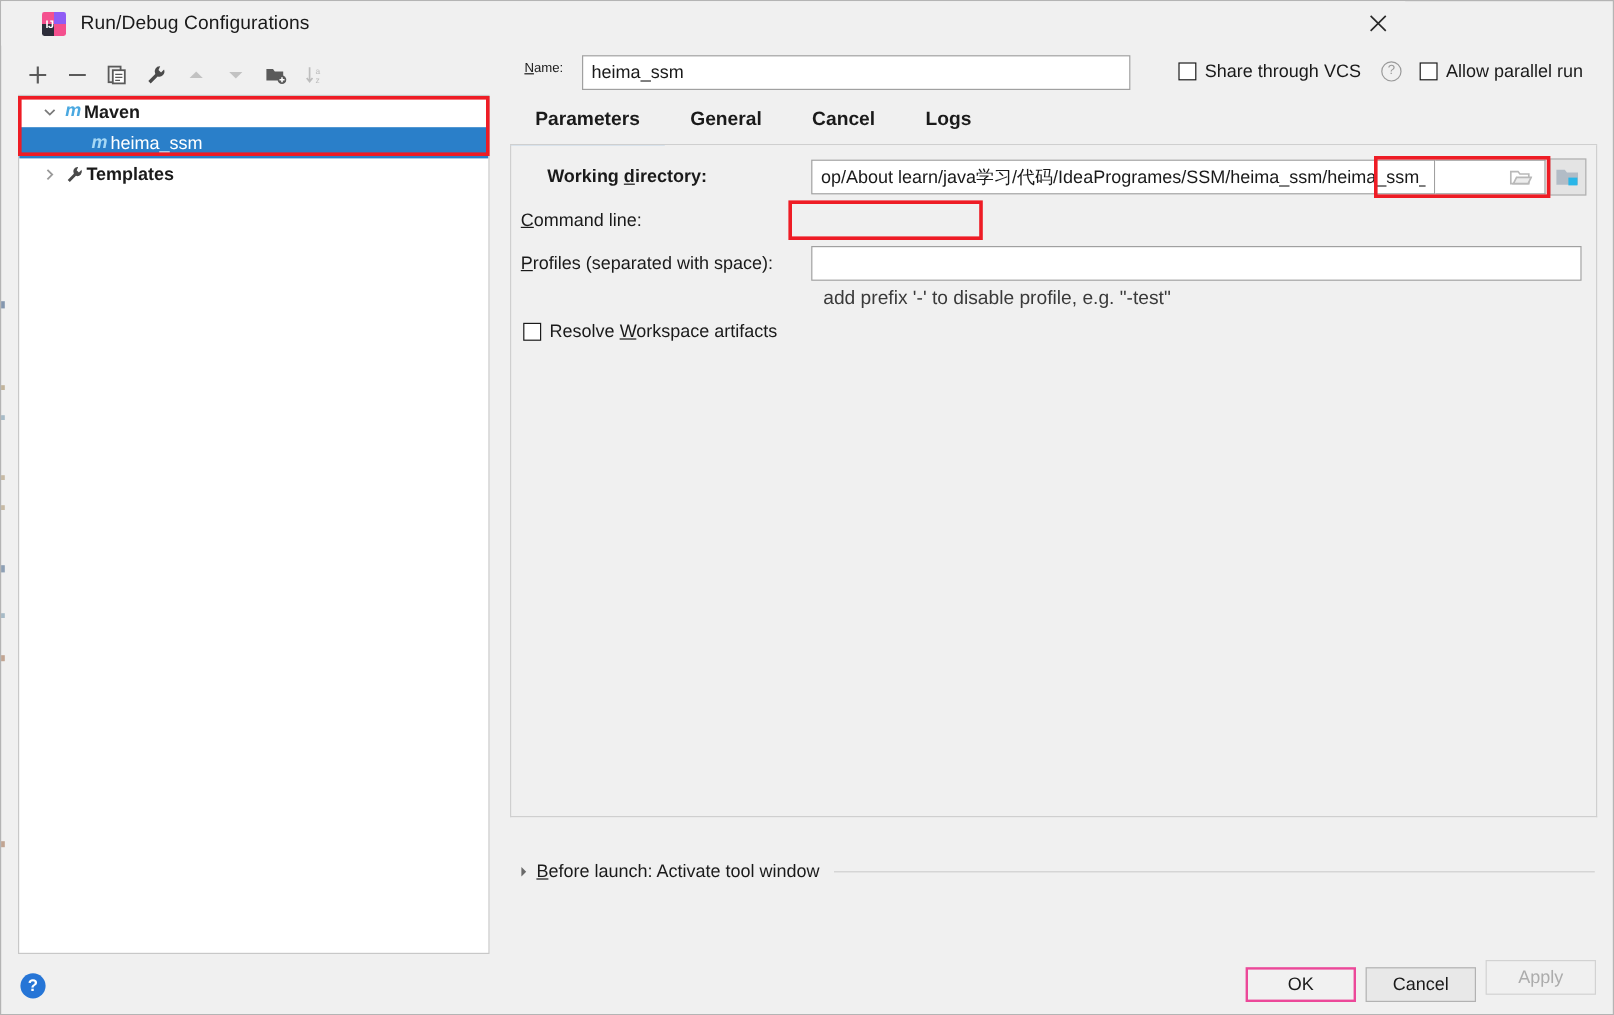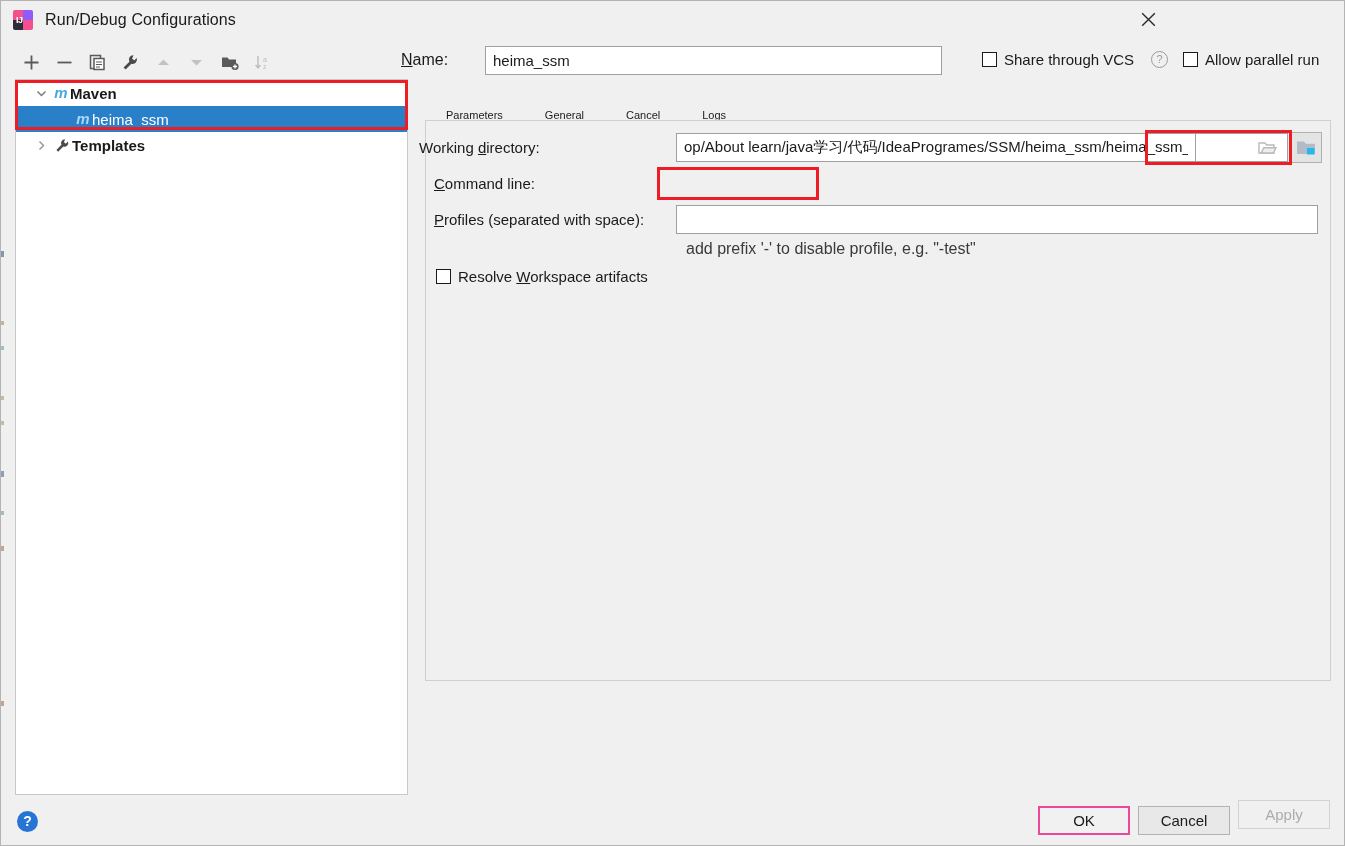--- a/index.html
+++ b/index.html
@@ -18,21 +18,21 @@
     width: 1345px; height: 846px;
     background: #f0f0f0;
     border: 1px solid #b4b4b4;
   }
 
   
   #titlebar {
     position: absolute; left: 0; top: 0;
     width: 1170px; height: 37px;
     background: #f0f0f0;
-    display: flex; align-items: center;
+    display: flex; align-items: center; padding-left: 22px;
   }
   #app-icon {
     margin-left: 12px; width: 20px; height: 20px;
     position: relative; flex: none;
   }
   #app-icon .q1 { position:absolute; left:0; top:0; width:10px; height:10px; background:#f4508e; border-radius:2px 0 0 0;}
   #app-icon .q2 { position:absolute; left:10px; top:0; width:10px; height:10px; background:#8f5cf5; border-radius:0 2px 0 0;}
   #app-icon .q3 { position:absolute; left:0; top:10px; width:10px; height:10px; background:#2d2d3a; border-radius:0 0 0 2px;}
   #app-icon .q4 { position:absolute; left:10px; top:10px; width:10px; height:10px; background:#f4508e; border-radius:0 0 2px 0;}
   #app-icon .lbl {
@@ -103,22 +103,22 @@
   
   .annot {
     position: absolute;
     border: 3px solid #ee1c25;
     pointer-events: none;
     z-index: 40;
   }
 
   
   #name-label {
-    position: absolute; left: 400px; top: 50px;
-    font-size: 16px;
+    position: absolute; left: 436px; top: 50px;
+    font-size: 11px;
   }
   #name-label u { text-decoration: underline; }
   #name-input {
     position: absolute; left: 484px; top: 45px;
     width: 457px; height: 29px;
     border: 1px solid #a0a0a0;
     background: #ffffff;
     font-family: "Liberation Sans", sans-serif;
     font-size: 15px;
     padding: 0 7px;
@@ -155,25 +155,26 @@
 
   
   #tabs {
     position: absolute; left: 424px; top: 90px;
     width: 906px; height: 32px;
     display: flex; align-items: flex-start;
   }
   .tab {
     height: 30px;
     padding: 0 21px;
-    display: flex; align-items: flex-end;
-    font-size: 11px;
+    display: flex; align-items: flex-start;
+    font-size: 16px;
     cursor: pointer;
     position: relative;
     color: #1a1a1a;
+    font-weight: bold;
   }
   .tab.active::after {
     content: "";
     position: absolute; left: 0; bottom: -3px;
     width: 100%; height: 3px;
     background: #3c8ad0;
   }
   #tab-underline-base {
     position: absolute; left: 424px; top: 119px;
     width: 906px; height: 1px;
@@ -201,21 +202,21 @@
     height: 29px;
     border: 1px solid #a0a0a0;
     background: #ffffff;
     font-family: "Liberation Sans", sans-serif;
     font-size: 15px;
     padding: 0 7px;
     color: #1a1a1a;
     outline: none;
   }
 
-  #wd-label  { left: 418px; top: 138px; }
+  #wd-label  { left: 455px; top: 138px; font-weight: bold; }
   #wd-input  { left: 675px; top: 132px; width: 520px; }
   #wd-browse {
     position: absolute; left: 1195px; top: 132px;
     width: 92px; height: 29px;
     border: 1px solid #a0a0a0; border-left: none;
     background: #fff;
     display: flex; align-items: center; justify-content: flex-start;
     padding-left: 62px;
     cursor: pointer;
   }
@@ -466,20 +467,29 @@
 
   <div class="field-label" id="prof-label"><u>P</u>rofiles (separated with space):</div>
   <input class="text-input" id="prof-input" type="text" value="" style="">
   <div id="prof-hint">add prefix '-' to disable profile, e.g. "-test"</div>
 
   <div class="chk-wrap" id="resolve-wsa">
     <span class="chk-box"></span>
     <span>Resolve <u>W</u>orkspace artifacts</span>
   </div>
 
+  <div id="before-launch">
+    <span id="bl-arrow">
+      <svg width="11" height="11" viewBox="0 0 11 11">
+          <path d="M3.5 1.5 L7.5 5.5 L3.5 9.5 Z" fill="#6a6a6a"></path>
+        </svg>
+    </span>
+    <span id="bl-text"><u>B</u>efore launch: Activate tool window</span>
+    <span id="bl-rule"></span>
+  </div>
 
   <div id="help-button">?</div>
 
   <div class="dlg-btn" id="btn-ok">OK</div>
   <div class="dlg-btn" id="btn-cancel">Cancel</div>
   <div class="dlg-btn" id="btn-apply">Apply</div>
 
   <div class="annot" style="left:14px; top:79px; width:393px; height:50px;"></div>
   <div class="annot" style="left:1144px; top:129px; width:147px; height:35px;"></div>
   <div class="annot" style="left:656px; top:166px; width:162px; height:33px;"></div>

